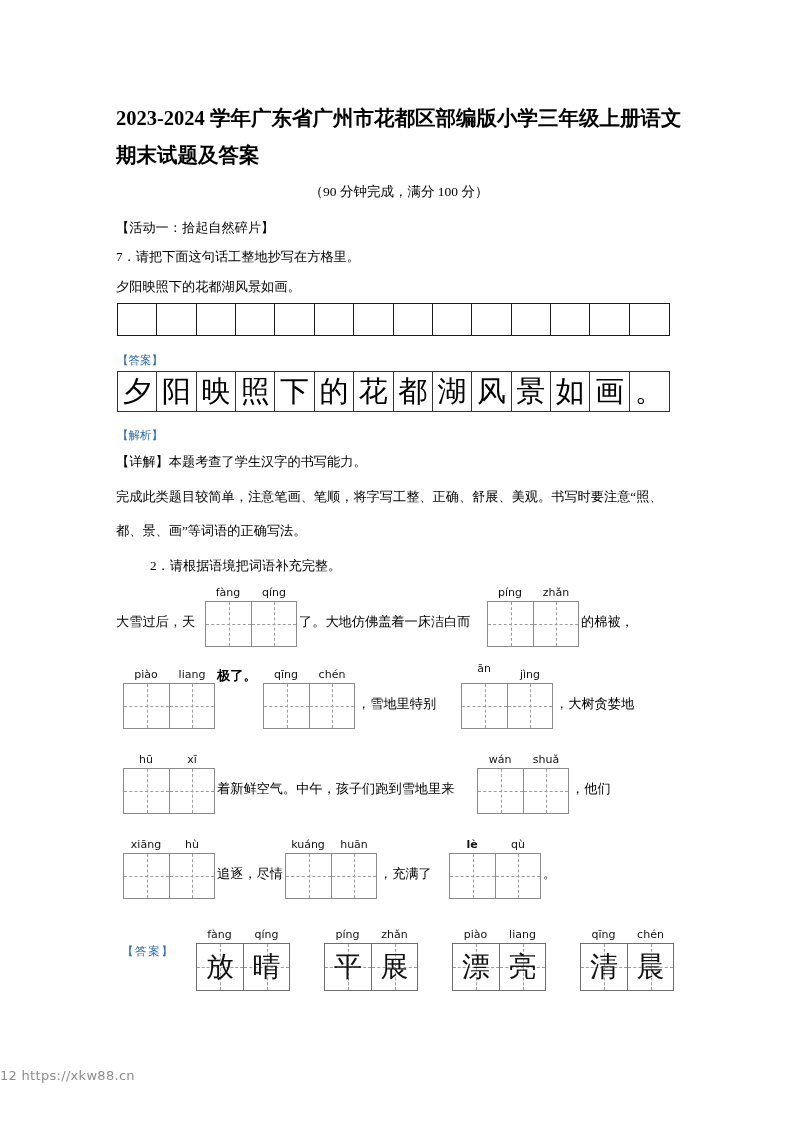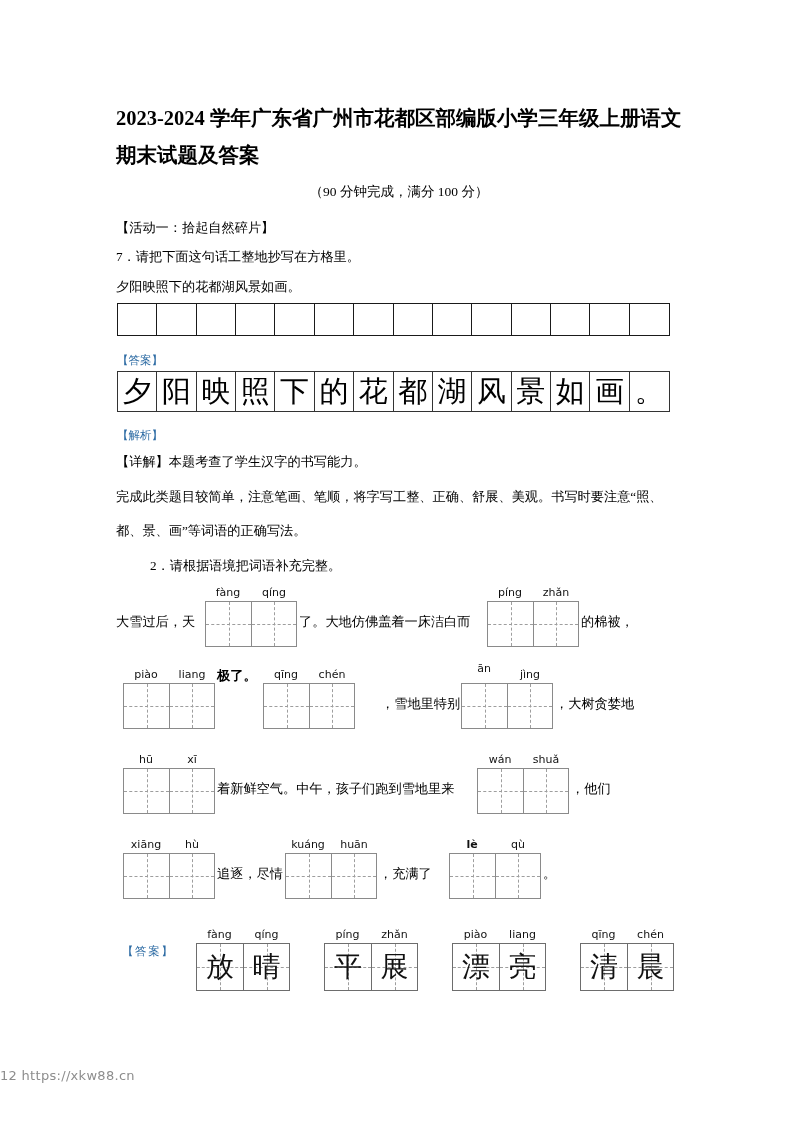--- a/index.html
+++ b/index.html
@@ -262,21 +262,21 @@
 
   <div class="frag" style="left:217px; top:666px;font-weight:bold;">极了。</div>
 
   <div class="pinyin" style="left:263px; top:668px; width:46px;">qīng</div>
   <div class="pinyin" style="left:309px; top:668px; width:46px;">chén</div>
   <div class="tzg" style="left:263px; top:683px; width:92px; height:46px;">
     <div class="tcell" style="width:46px;"></div>
     <div class="tcell" style="width:46px;"></div>
   </div>
 
-  <div class="frag" style="left:357px; top:694px;margin-left:24px;">，雪地里特别</div>
+  <div class="frag" style="left:357px; top:694px;">，雪地里特别</div>
 
   <div class="pinyin" style="left:461px; top:644px; width:46px;margin-top:18px;">ān</div>
   <div class="pinyin" style="left:507px; top:668px; width:46px;">jìng</div>
   <div class="tzg" style="left:461px; top:683px; width:92px; height:46px;">
     <div class="tcell" style="width:46px;"></div>
     <div class="tcell" style="width:46px;"></div>
   </div>
 
   <div class="frag" style="left:555px; top:694px;">，大树贪婪地</div>
 

